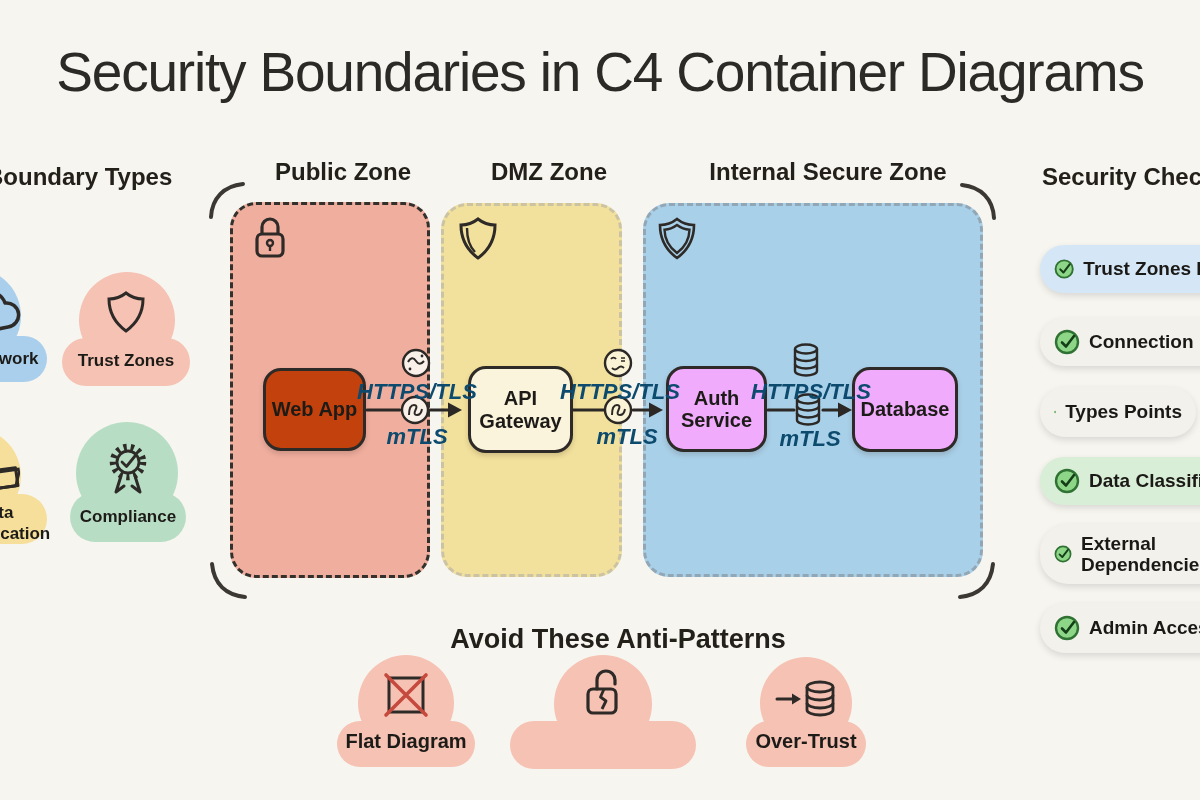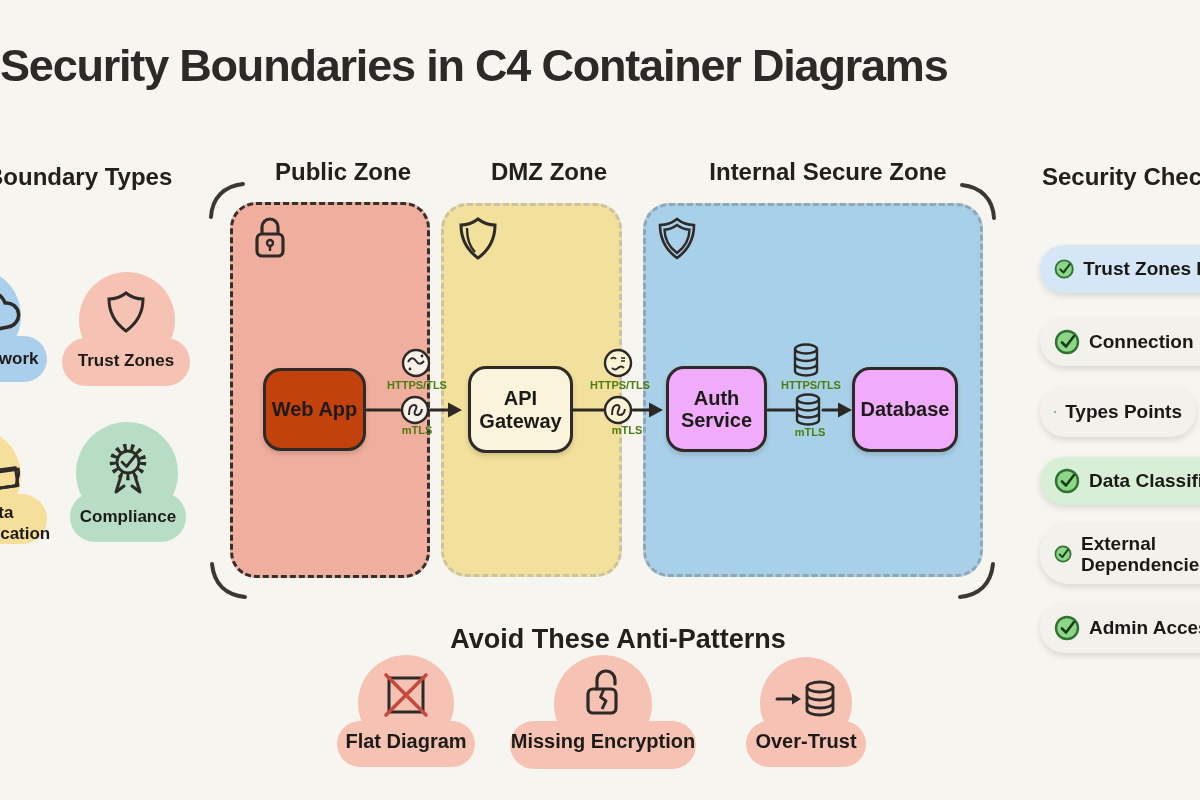--- a/index.html
+++ b/index.html
@@ -3,37 +3,37 @@
 <meta charset="utf-8">
 <style>
   html,body{margin:0;padding:0;}
   body{
     width:1200px;height:800px;position:relative;overflow:hidden;
     background:#f7f5f0;color:#242220;
     font-family:"Liberation Sans",sans-serif;
   }
   .abs{position:absolute;}
   .title{
-    position:absolute;left:0;right:0;top:40px;
-    font-size:45px;font-weight:bold;letter-spacing:-1.2px;color:#2c2a27;
+    position:absolute;left:0;right:0;top:40px;text-align:center;
+    font-size:55px;font-weight:normal;letter-spacing:-1.2px;color:#2c2a27;
   }
   .hdr{position:absolute;font-weight:bold;white-space:nowrap;color:#222019;}
   .hdr24{font-size:24px;}
   .center{transform:translateX(-50%);margin-left:16px;}
   .zone{position:absolute;border-radius:26px;box-sizing:border-box;}
   .zone-public{left:230px;top:202px;width:200px;height:376px;background:#f0ae9e;border:3.5px dashed #34302b;}
   .zone-dmz{left:441px;top:203px;width:181px;height:374px;background:#f2e19c;border:3px dashed #ccc3a2;}
   .zone-internal{left:643px;top:203px;width:340px;height:374px;background:#a9d0e9;border:3px dashed #92a7b5;}
   .box{
     position:absolute;border:3.5px solid #2d2a27;border-radius:18px;
     display:flex;align-items:center;justify-content:center;text-align:center;
     font-weight:bold;font-size:20px;line-height:1.12;color:#1d1b18;
     box-shadow:0 3px 5px rgba(60,40,30,.18);box-sizing:border-box;padding:4px;
   }
-  .conn-label{position:absolute;transform:translateX(-50%);font-weight:bold;font-size:11px;white-space:nowrap;color:#4d7c0f;}
+  .conn-label{position:absolute;transform:translateX(-50%);font-weight:bold;font-size:22px;white-space:nowrap;color:#0c4a6e;font-style:italic;}
   .svg-layer{position:absolute;left:0;top:0;pointer-events:none;}
   
   .blob{position:absolute;}
   .blob-circle{position:absolute;border-radius:50%;}
   .blob-base{position:absolute;border-radius:26px;}
   .blob-label{position:absolute;text-align:center;font-weight:bold;font-size:17px;line-height:1.25;color:#1d1b18;white-space:nowrap;}
   .cloud-label{font-size:20px;}
   
   .pill{
     position:absolute;left:1040px;display:flex;align-items:center;gap:9px;
@@ -254,21 +254,20 @@
 </div>
 
 <div class="blob" style="left:510px;top:655px;width:186px;height:112px;">
   <div class="blob-circle" style="left:44px;top:0;width:98px;height:98px;background:#f5c2b3;"></div>
   <div class="blob-base" style="left:0;top:66px;width:186px;height:48px;background:#f5c2b3;"></div>
   <svg class="icon abs" style="left:71px;top:12px;" width="44" height="54" viewBox="0 0 44 54">
     <path d="M16 22 V13 a9 9 0 0 1 18 0 V17" fill="none" stroke="#2d2a27" stroke-width="3.2" stroke-linecap="round"></path>
     <rect x="7" y="22" width="28" height="24" rx="5" fill="none" stroke="#2d2a27" stroke-width="3.2"></rect>
     <path d="M23 22 L19.5 30 L25 34 L21 42" fill="none" stroke="#2d2a27" stroke-width="2.8" stroke-linejoin="round"></path>
   </svg>
-  <div class="blob-label cloud-label" style="left:0;top:74px;width:186px;">Missing Encryption</div>
 </div>
 
 <div class="blob" style="left:746px;top:657px;width:120px;height:110px;">
   <div class="blob-circle" style="left:14px;top:0;width:92px;height:92px;background:#f5c2b3;"></div>
   <div class="blob-base" style="left:0;top:64px;width:120px;height:46px;background:#f5c2b3;"></div>
   <svg class="icon abs" style="left:28px;top:22px;" width="64" height="40" viewBox="0 0 64 40">
     <path d="M3 20 H18" stroke="#2d2a27" stroke-width="3" stroke-linecap="round" fill="none"></path>
     <polygon points="18,14.5 27,20 18,25.5" fill="#2d2a27"></polygon>
     <g fill="none" stroke="#2d2a27" stroke-width="2.8">
       <ellipse cx="46" cy="8" rx="13" ry="5"></ellipse>

